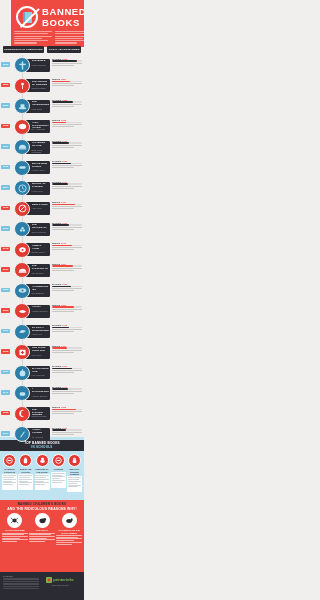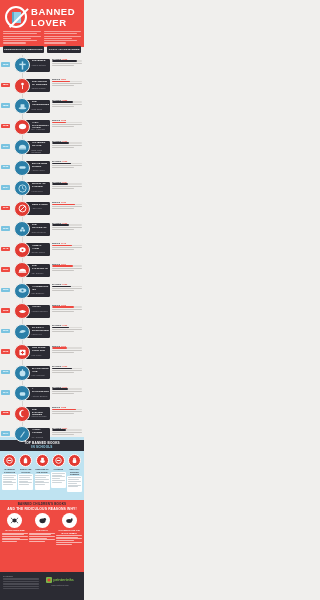--- a/index.html
+++ b/index.html
@@ -5,21 +5,21 @@
 <style>
   * { margin:0; padding:0; box-sizing:border-box; }
   html,body { width:84px; height:600px; }
   body {
     font-family:"Liberation Sans", sans-serif;
     background:#f0efed;
     width:84px; height:600px;
     overflow:hidden;
     position:relative;
   }
-  .page { width:84px; height:504px; position:relative; }
+  .page { width:84px; height:504px; position:relative;padding-left:11px; }
 
   
   .header {
     background:#ef4a42;
     height:47px;
     position:relative;
     padding:5px 4px 0 4px;
   }
   .logo-mark {
     position:absolute; left:5px; top:6px;
@@ -246,21 +246,21 @@
 
 <div class="page">
 
   <div class="header">
     <div class="logo-mark">
       <div class="logo-book"></div>
       <div class="logo-slash"></div>
     </div>
     <div class="title-block">
       <div class="title-1">BANNED</div>
-      <div class="title-2">LOVER</div>
+      <div class="title-2">BOOKS</div>
     </div>
 
     <div class="intro">
       <div class="intro-col">
         <div class="tline w100"></div>
           <div class="tline w90"></div>
         <div class="tline w100"></div>
           <div class="tline w75"></div>
         <div class="tline w90"></div>
           <div class="tline w60"></div>

